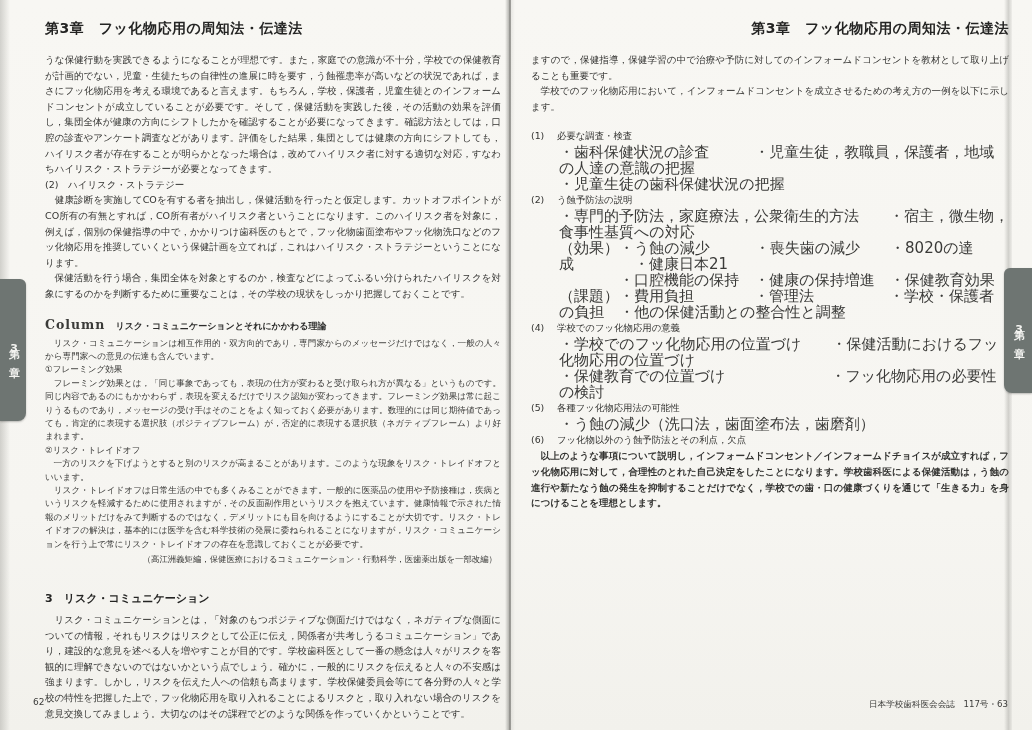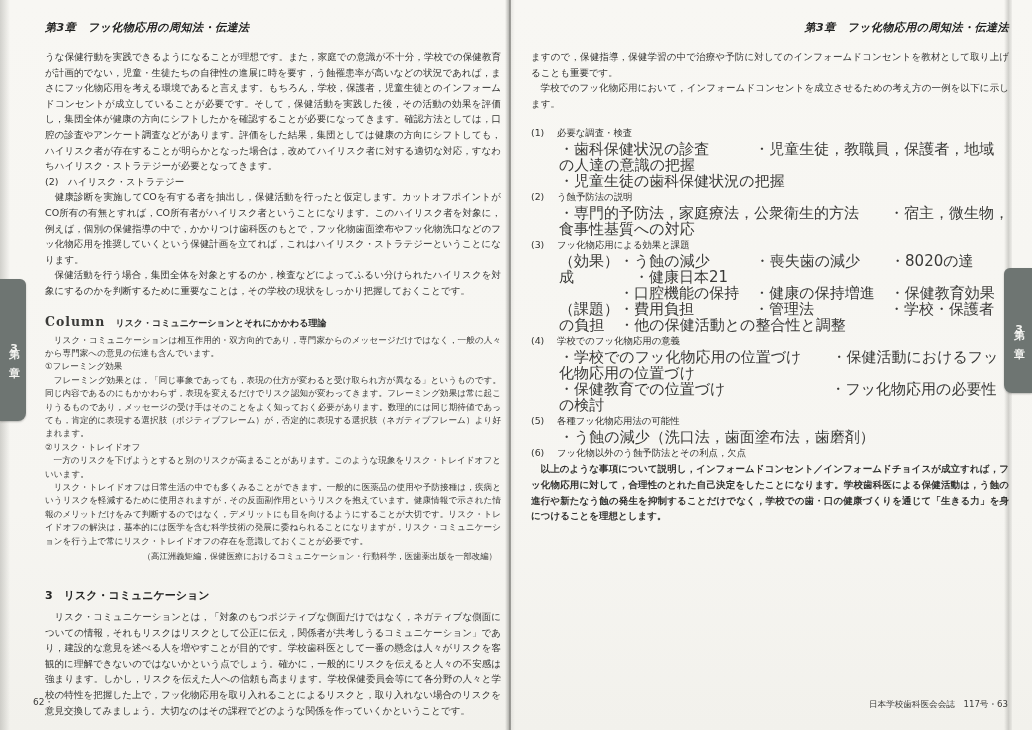--- a/index.html
+++ b/index.html
@@ -33,21 +33,21 @@
     writing-mode:vertical-rl;text-orientation:upright;
     font-size:11px;letter-spacing:3px;font-weight:bold;
     box-shadow:0 1px 2px rgba(0,0,0,.25);
   }
   .tab-left{left:0;top:279px;width:26px;height:142px;border-radius:0 6px 8px 0;}
   .tab-right{right:0;top:268px;width:28px;height:125px;border-radius:6px 0 0 8px;}
   
   .page{position:absolute;top:20px;}
   .page-left{left:45px;width:456px;}
   .page-right{left:531px;width:478px;}
-  .running-head{font-size:11px;font-weight:bold;color:#242423;margin:0 0 14px 0;letter-spacing:.5px;font-style:italic;}
+  .running-head{font-size:14px;font-weight:bold;color:#242423;margin:0 0 14px 0;letter-spacing:.5px;}
   .running-head.right{text-align:right;}
   p.body{
     margin:0;font-size:9.5px;line-height:15.6px;text-align:justify;
     color:#333331;white-space:pre-wrap;
   }
   .subhead{font-size:9.5px;line-height:15.6px;color:#333331;white-space:pre-wrap;}
   .sechead{font-size:11px;font-weight:bold;color:#242423;margin:0 0 6px 0;}
   .gap-m{margin-top:16px;}
   .gap-l{margin-top:26px;font-weight:bold;}
   
@@ -128,21 +128,20 @@
         <div class="list-line">・歯科保健状況の診査　　　・児童生徒，教職員，保護者，地域の人達の意識の把握</div>
         <div class="list-line">・児童生徒の歯科保健状況の把握</div>
       </div>
 
       <div class="list-item">
         <div class="list-heading"><span class="num">(2)</span><span>う蝕予防法の説明</span></div>
         <div class="list-line">・専門的予防法，家庭療法，公衆衛生的方法　　・宿主，微生物，食事性基質への対応</div>
       </div>
 
       <div class="list-item">
-        <div class="list-heading"><span class="num">(3)</span><span>フッ化物応用による効果と課題</span></div>
         <div class="list-line">（効果）・う蝕の減少　　　・喪失歯の減少　　・8020の達成　　　　・健康日本21</div>
         <div class="list-line">　　　　・口腔機能の保持　・健康の保持増進　・保健教育効果</div>
         <div class="list-line">（課題）・費用負担　　　　・管理法　　　　　・学校・保護者の負担　・他の保健活動との整合性と調整</div>
       </div>
 
       <div class="list-item">
         <div class="list-heading"><span class="num">(4)</span><span>学校でのフッ化物応用の意義</span></div>
         <div class="list-line">・学校でのフッ化物応用の位置づけ　　・保健活動におけるフッ化物応用の位置づけ</div>
         <div class="list-line">・保健教育での位置づけ　　　　　　　・フッ化物応用の必要性の検討</div>
       </div>

